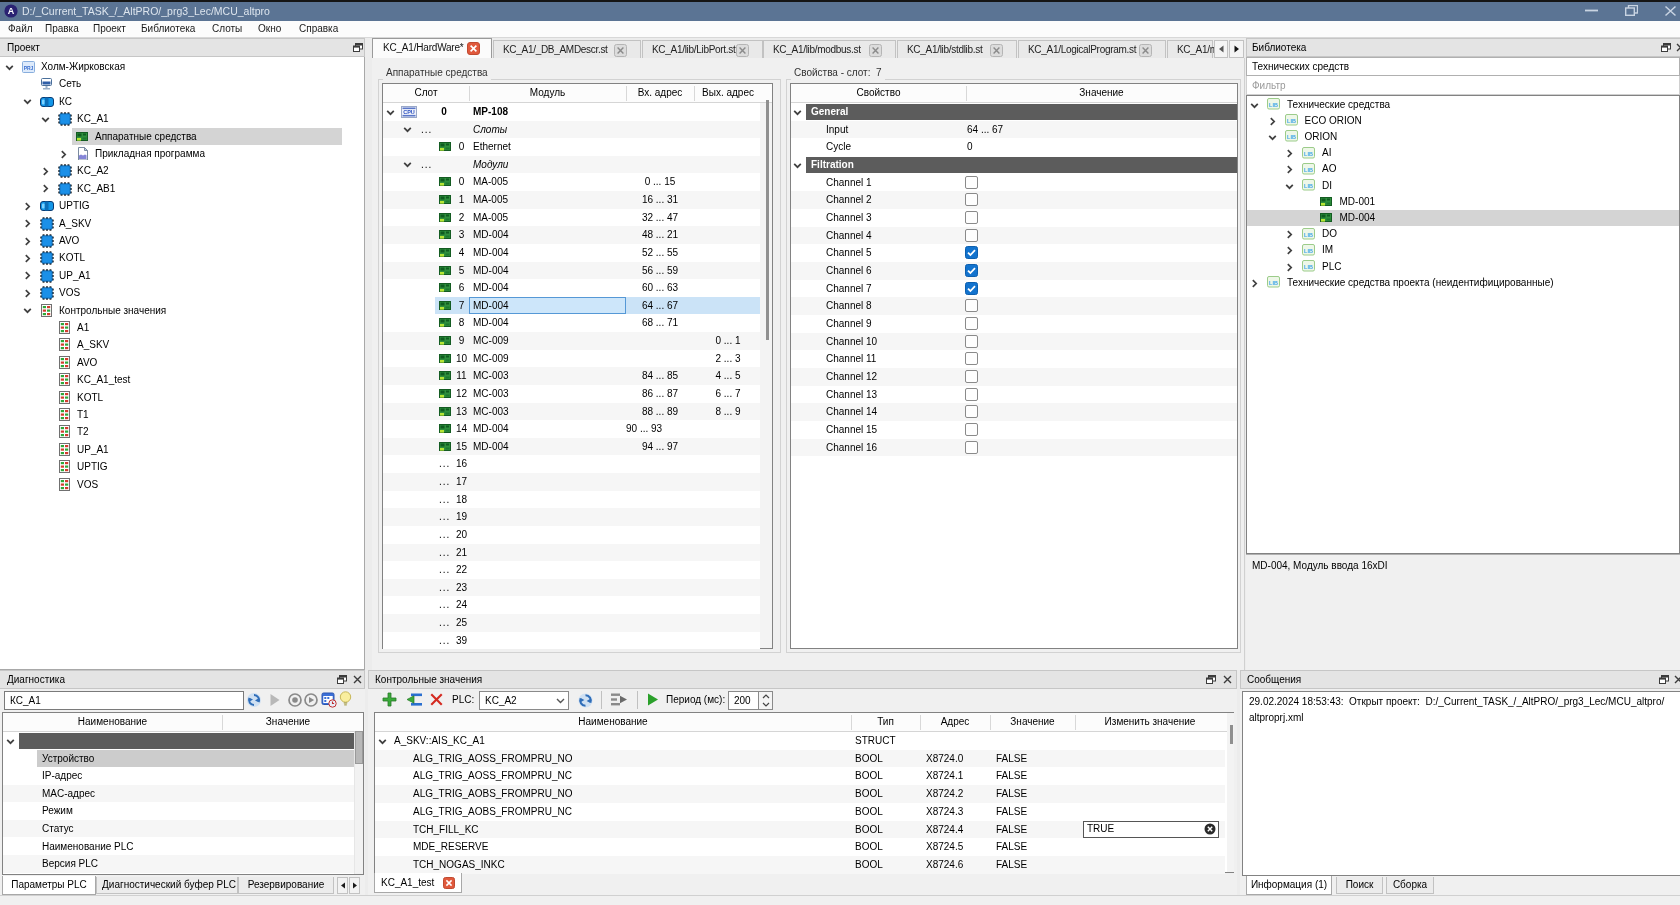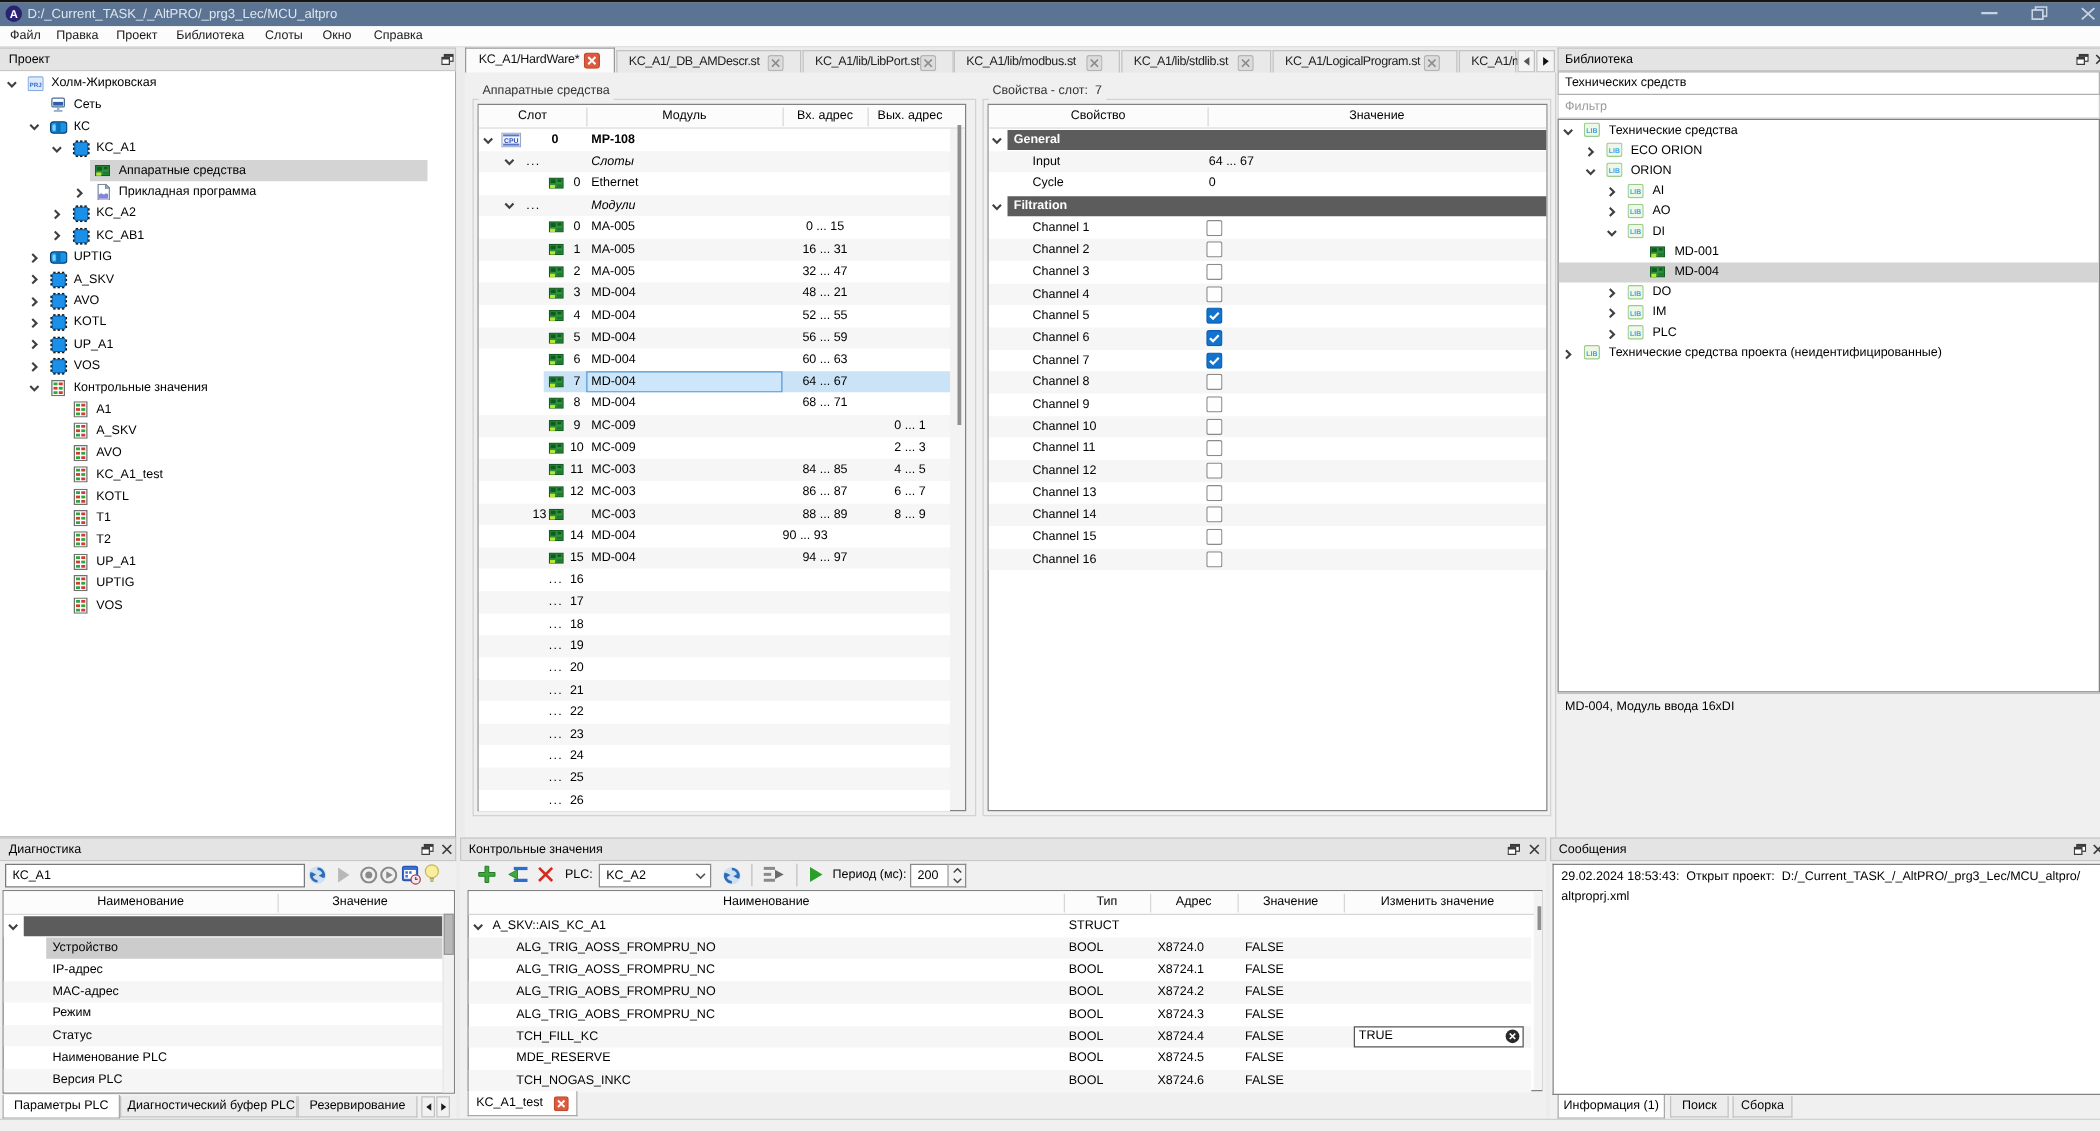--- a/index.html
+++ b/index.html
@@ -599,21 +599,21 @@
 <div class="a" style="left:626px;top:384.92px;width:68px;height:17px;line-height:17px;text-align:center">86 ... 87</div>
 <div class="a" style="left:694px;top:384.92px;width:68px;height:17px;line-height:17px;text-align:center">6 ... 7</div>
 <div class="a" style="left:383px;top:402.54px;width:377px;height:17.62px;background:#f6f6f6"></div>
 <svg class="a" style="left:439px;top:406.54px" width="12" height="9" viewBox="0 0 12 9">
     <rect x="0.5" y="0.5" width="11" height="8" fill="#2e8f3c" stroke="#145c22"></rect>
     <rect x="1.5" y="1.5" width="4" height="3" fill="#0f5c20"></rect>
     <rect x="7" y="1.5" width="3" height="2" fill="#0f5c20"></rect>
     <rect x="1" y="6" width="4" height="2.6" fill="#b6e635"></rect>
     <rect x="6.5" y="5.5" width="4" height="2" fill="#1c7a2e"></rect>
   </svg>
-<div class="a" style="left:426px;top:402.54px;width:21px;height:17px;line-height:17px;">13</div>
+<div class="a" style="left:451px;top:402.54px;width:21px;height:17px;line-height:17px;text-align:center">13</div>
 <div class="a" style="left:473px;top:402.54px;width:100px;height:17px;line-height:17px;">MC-003</div>
 <div class="a" style="left:626px;top:402.54px;width:68px;height:17px;line-height:17px;text-align:center">88 ... 89</div>
 <div class="a" style="left:694px;top:402.54px;width:68px;height:17px;line-height:17px;text-align:center">8 ... 9</div>
 <div class="a" style="left:383px;top:420.16px;width:377px;height:17.62px;background:#ffffff"></div>
 <svg class="a" style="left:439px;top:424.16px" width="12" height="9" viewBox="0 0 12 9">
     <rect x="0.5" y="0.5" width="11" height="8" fill="#2e8f3c" stroke="#145c22"></rect>
     <rect x="1.5" y="1.5" width="4" height="3" fill="#0f5c20"></rect>
     <rect x="7" y="1.5" width="3" height="2" fill="#0f5c20"></rect>
     <rect x="1" y="6" width="4" height="2.6" fill="#b6e635"></rect>
     <rect x="6.5" y="5.5" width="4" height="2" fill="#1c7a2e"></rect>
@@ -657,21 +657,21 @@
 <div class="a" style="left:439px;top:578.74px;width:20px;height:17px;line-height:17px;letter-spacing:1px">...</div>
 <div class="a" style="left:451px;top:578.74px;width:21px;height:17px;line-height:17px;text-align:center">23</div>
 <div class="a" style="left:383px;top:596.36px;width:377px;height:17.62px;background:#ffffff"></div>
 <div class="a" style="left:439px;top:596.36px;width:20px;height:17px;line-height:17px;letter-spacing:1px">...</div>
 <div class="a" style="left:451px;top:596.36px;width:21px;height:17px;line-height:17px;text-align:center">24</div>
 <div class="a" style="left:383px;top:613.98px;width:377px;height:17.62px;background:#f6f6f6"></div>
 <div class="a" style="left:439px;top:613.98px;width:20px;height:17px;line-height:17px;letter-spacing:1px">...</div>
 <div class="a" style="left:451px;top:613.98px;width:21px;height:17px;line-height:17px;text-align:center">25</div>
 <div class="a" style="left:383px;top:631.6px;width:377px;height:17.62px;background:#ffffff"></div>
 <div class="a" style="left:439px;top:631.6px;width:20px;height:17px;line-height:17px;letter-spacing:1px">...</div>
-<div class="a" style="left:451px;top:631.6px;width:21px;height:17px;line-height:17px;text-align:center">26</div>
+<div class="a" style="left:451px;top:631.6px;width:21px;height:17px;line-height:17px;text-align:center">39</div>
 <div class="a" style="left:786px;top:79px;width:455px;height:574px;border:1px solid #d2d2d2"></div>
 <div class="a" style="left:791px;top:66px;width:130px;height:14px;line-height:14px;background:#f0f0f0;padding:0 3px;color:#333;width:auto">Свойства - слот:&nbsp; 7</div>
 <div class="a" style="left:790px;top:83px;width:448px;height:566px;background:#ffffff;border:1px solid #828282"></div>
 <div class="a" style="left:791px;top:84px;width:446px;height:19px;background:#fcfcfc;border-bottom:1px solid #d5d5d5"></div>
 <div class="a" style="left:966px;top:86px;width:1px;height:15px;background:#d8d8d8"></div>
 <div class="a" style="left:791px;top:84px;width:175px;height:18px;line-height:18px;text-align:center">Свойство</div>
 <div class="a" style="left:966px;top:84px;width:271px;height:18px;line-height:18px;text-align:center">Значение</div>
 <div class="a" style="left:791px;top:103.0px;width:446px;height:17.67px;background:#ffffff"></div>
 <div class="a" style="left:806px;top:103.5px;width:431px;height:16.5px;background:#5c5c5c"></div>
 <svg class="a" style="left:793px;top:107.5px;" width="9" height="9" viewBox="0 0 9 9">

